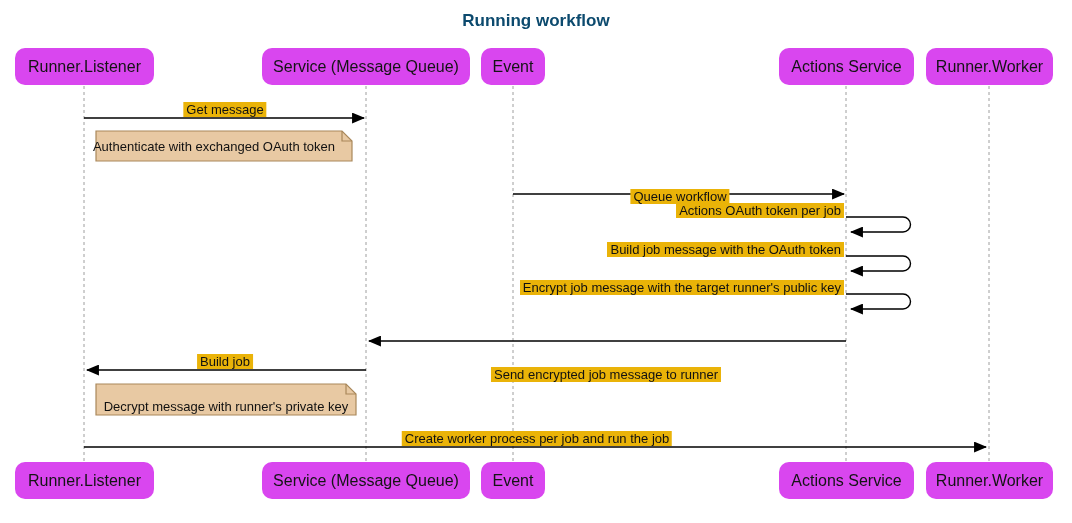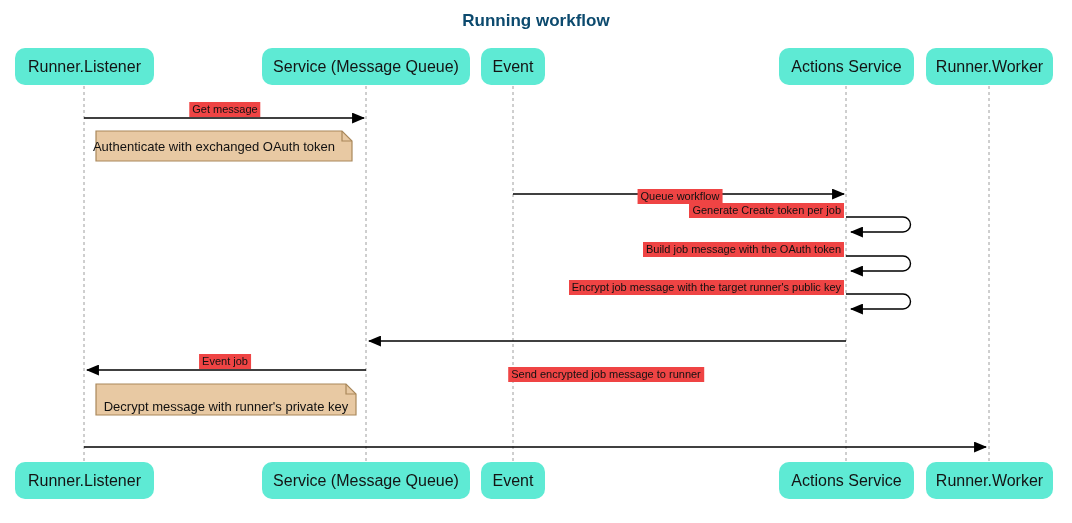--- a/index.html
+++ b/index.html
@@ -18,37 +18,37 @@
     font-size: 17px;
     font-weight: bold;
     color: #0c4a6e;
   }
   .canvas { position: absolute; left: 0; top: 0; }
   .lifeline { stroke: #9e9e9e; stroke-width: 1; stroke-dasharray: 3,3; }
   .msg-line { stroke: #000000; stroke-width: 1.4; fill: none; }
   .actor {
     position: absolute;
     height: 37px;
-    background: #5eead4;
+    background: #d946ef;
     border-radius: 10px;
     display: flex;
     align-items: center;
     justify-content: center;
     font-size: 16px;
     color: #141414;
     white-space: nowrap;
   }
   .msg-label {
     position: absolute;
-    font-size: 11px;
+    font-size: 13px;
     height: 15px;
     line-height: 15px;
     color: #111111;
     white-space: nowrap;
-    background: #ef4444;
+    background: #eab308;
     padding: 0 3px;
   }
   .msg-label.centered { transform: translateX(-50%); }
   .note-text {
     position: absolute;
     font-size: 13px;
     color: #111111;
     display: flex;
     align-items: center;
     justify-content: center;
@@ -122,22 +122,23 @@
     </div>
   <div class="actor" style="left:779px; top:462px; width:135px;">
       <span>Actions Service</span>
     </div>
   <div class="actor" style="left:926px; top:462px; width:127px;">
       <span>Runner.Worker</span>
     </div>
 
   <div class="msg-label centered" style="left:225px; top:102px;">Get message</div>
   <div class="msg-label centered" style="left:680px; top:189px;">Queue workflow</div>
-  <div class="msg-label" style="right:228px; top:203px;">Generate Create token per job</div>
+  <div class="msg-label" style="right:228px; top:203px;">Actions OAuth token per job</div>
   <div class="msg-label" style="right:228px; top:280px;">Encrypt job message with the target runner's public key</div>
   <div class="msg-label" style="right:228px; top:242px;">Build job message with the OAuth token</div>
   <div class="msg-label centered" style="left:606px; top:325px;margin-top:42px;">Send encrypted job message to runner</div>
-  <div class="msg-label centered" style="left:225px; top:354px;">Event job</div>
+  <div class="msg-label centered" style="left:225px; top:354px;">Build job</div>
+  <div class="msg-label centered" style="left:537px; top:431px;">Create worker process per job and run the job</div>
 
   <div class="note-text" style="left:96px; top:131px; width:236px; height:30px;">Authenticate with exchanged OAuth token</div>
   <div class="note-text" style="left:96px; top:384px; width:260px; height:45px;">Decrypt message with runner's private key</div>
 
 </div>
 
 </body></html>

